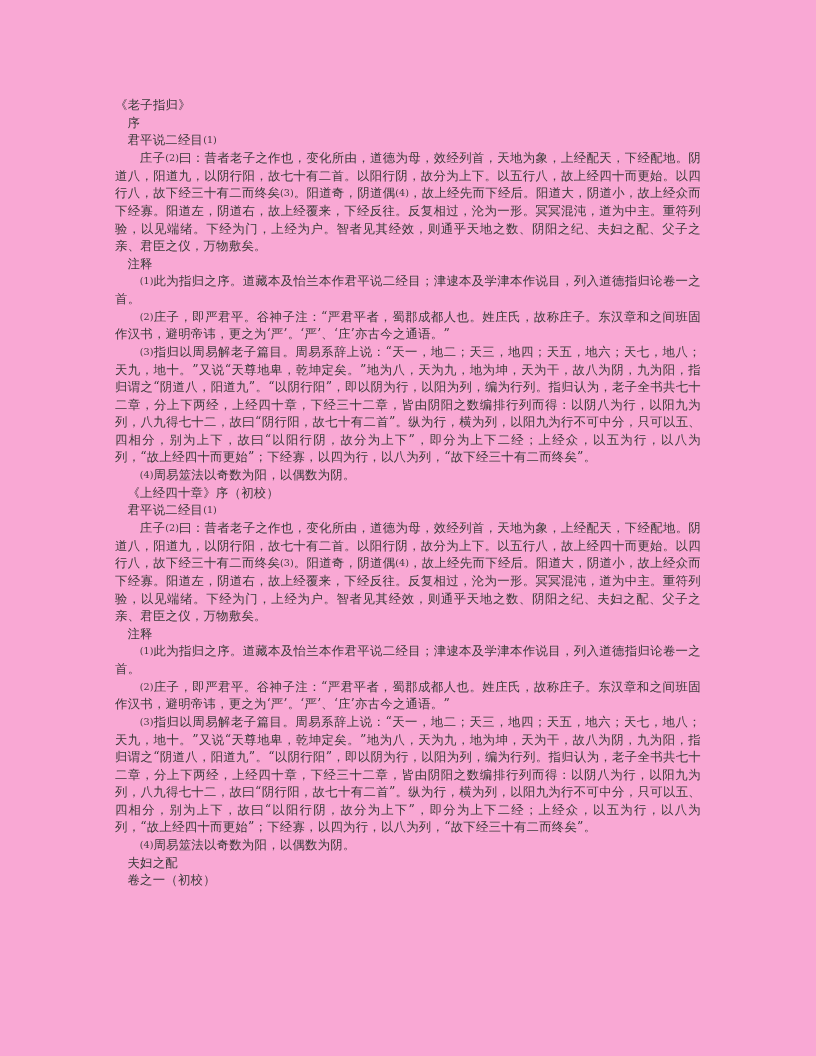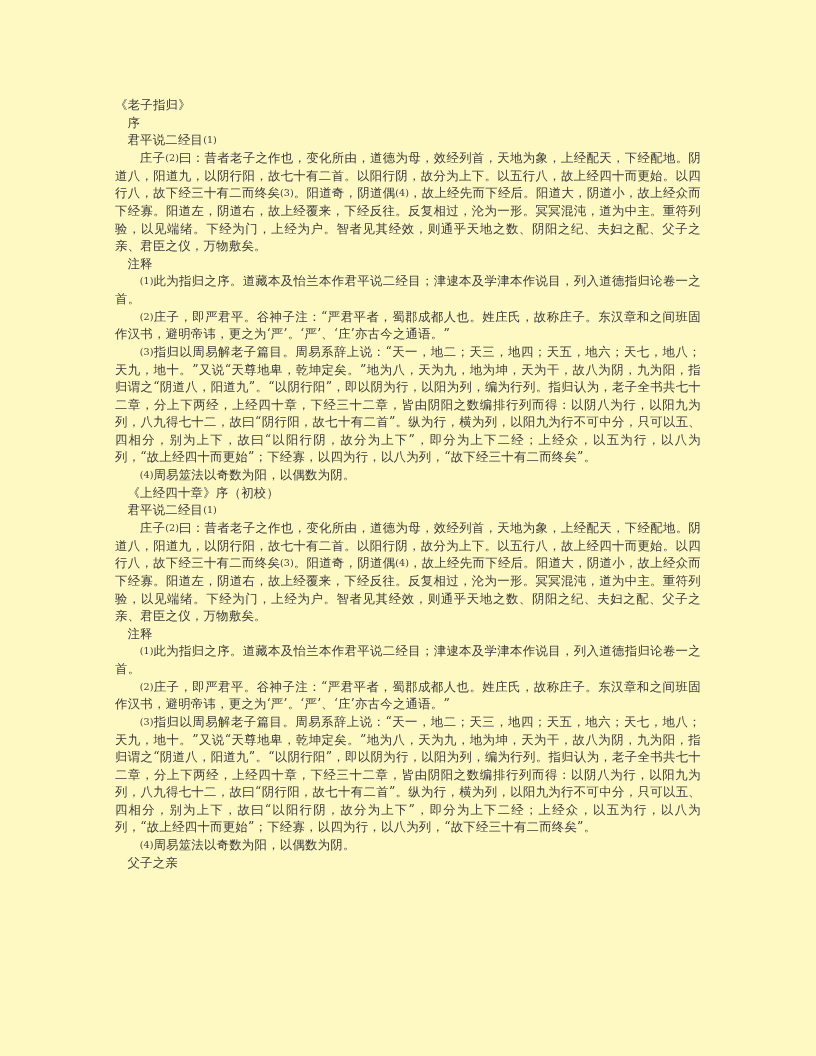--- a/index.html
+++ b/index.html
@@ -12,21 +12,21 @@
     width: 816px;
     height: 1056px;
     font-family: "DejaVu Serif", "Liberation Serif", serif;
     color: #3a3a3a;
     overflow: hidden;
   }
   .page {
     position: relative;
     width: 816px;
     height: 1056px;
-    background: #fef9c3;
+    background: #f9a8d4;
     box-sizing: border-box;
   }
   .content {
     position: absolute;
     left: 115px;
     top: 96px;
     width: 586px;
   }
   
   p.line {
@@ -76,15 +76,16 @@
       <p class="line indent2"><span class="ref">(3)</span>指归以周易解老子篇目。周易系辞上说：“天一，地二；天三，地四；天五，地六；天七，地八；天九，地十。”又说“天尊地卑，乾坤定矣。”地为八，天为九，地为坤，天为干，故八为阴，九为阳，指归谓之“阴道八，阳道九”。“以阴行阳”，即以阴为行，以阳为列，编为行列。指归认为，老子全书共七十二章，分上下两经，上经四十章，下经三十二章，皆由阴阳之数编排行列而得：以阴八为行，以阳九为列，八九得七十二，故曰“阴行阳，故七十有二首”。纵为行，横为列，以阳九为行不可中分，只可以五、四相分，别为上下，故曰“以阳行阴，故分为上下”，即分为上下二经；上经众，以五为行，以八为列，“故上经四十而更始”；下经寡，以四为行，以八为列，“故下经三十有二而终矣”。</p>
       <p class="line indent2"><span class="ref">(4)</span>周易筮法以奇数为阳，以偶数为阴。</p>
       <p class="line indent1">《上经四十章》序（初校）</p>
       <p class="line indent1">君平说二经目<span class="ref">(1)</span></p>
       <p class="line indent2">庄子<span class="ref">(2)</span>曰：昔者老子之作也，变化所由，道德为母，效经列首，天地为象，上经配天，下经配地。阴道八，阳道九，以阴行阳，故七十有二首。以阳行阴，故分为上下。以五行八，故上经四十而更始。以四行八，故下经三十有二而终矣<span class="ref">(3)</span>。阳道奇，阴道偶<span class="ref">(4)</span>，故上经先而下经后。阳道大，阴道小，故上经众而下经寡。阳道左，阴道右，故上经覆来，下经反往。反复相过，沦为一形。冥冥混沌，道为中主。重符列验，以见端绪。下经为门，上经为户。智者见其经效，则通乎天地之数、阴阳之纪、夫妇之配、父子之亲、君臣之仪，万物敷矣。</p>
       <p class="line indent1">注释</p>
       <p class="line indent2"><span class="ref">(1)</span>此为指归之序。道藏本及怡兰本作君平说二经目；津逮本及学津本作说目，列入道德指归论卷一之首。</p>
       <p class="line indent2"><span class="ref">(2)</span>庄子，即严君平。谷神子注：“严君平者，蜀郡成都人也。姓庄氏，故称庄子。东汉章和之间班固作汉书，避明帝讳，更之为‘严’。‘严’、‘庄’亦古今之通语。”</p>
       <p class="line indent2"><span class="ref">(3)</span>指归以周易解老子篇目。周易系辞上说：“天一，地二；天三，地四；天五，地六；天七，地八；天九，地十。”又说“天尊地卑，乾坤定矣。”地为八，天为九，地为坤，天为干，故八为阴，九为阳，指归谓之“阴道八，阳道九”。“以阴行阳”，即以阴为行，以阳为列，编为行列。指归认为，老子全书共七十二章，分上下两经，上经四十章，下经三十二章，皆由阴阳之数编排行列而得：以阴八为行，以阳九为列，八九得七十二，故曰“阴行阳，故七十有二首”。纵为行，横为列，以阳九为行不可中分，只可以五、四相分，别为上下，故曰“以阳行阴，故分为上下”，即分为上下二经；上经众，以五为行，以八为列，“故上经四十而更始”；下经寡，以四为行，以八为列，“故下经三十有二而终矣”。</p>
       <p class="line indent2"><span class="ref">(4)</span>周易筮法以奇数为阳，以偶数为阴。</p>
-      <p class="line indent1">父子之亲</p>
+      <p class="line indent1">夫妇之配</p>
+      <p class="line indent1">卷之一（初校）</p>
     </div>
 </div>
 
 </body></html>

